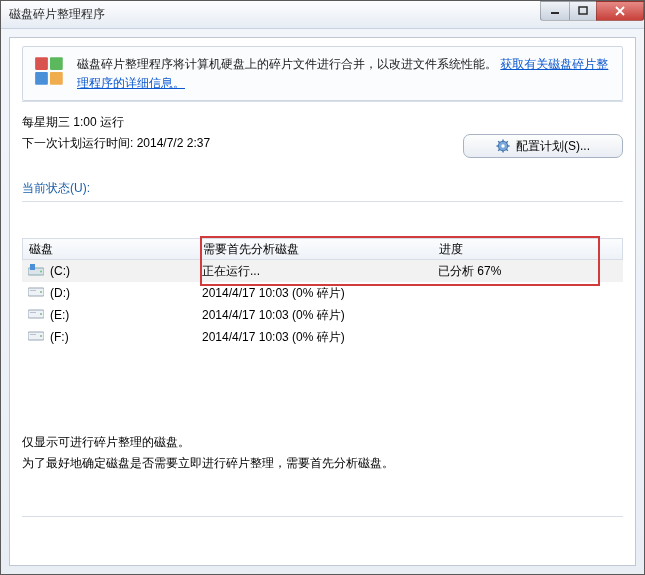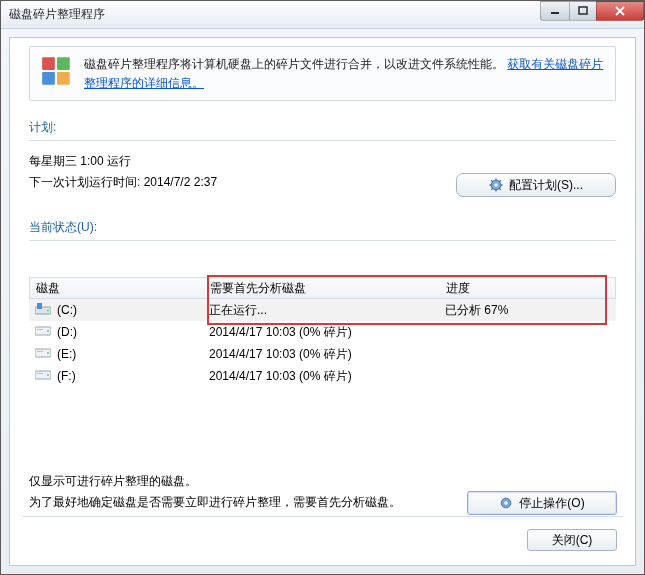--- a/index.html
+++ b/index.html
@@ -10,21 +10,21 @@
   .titlebar { height:28px; background:linear-gradient(#fdfdfe,#e6ecf4); display:flex; align-items:center; padding:0 0 0 8px; border-bottom:1px solid #c9d3e0;gap:34px; }
   .title-text { color:#2b2b2b; font-size:12px; flex:1; }
   .winbtns { display:flex; height:20px; margin-top:-8px; }
   .winbtn { width:30px; height:20px; display:flex; align-items:center; justify-content:center; border:1px solid rgba(0,0,0,.25); margin-left:-1px; }
   .winbtn.min { background:linear-gradient(#f0f3f7,#c9d2df); border-radius:0 0 0 3px; }
   .winbtn.max { background:linear-gradient(#f0f3f7,#c9d2df); width:28px; }
   .winbtn.close { width:48px; background:linear-gradient(#e68a86,#c8403a); border-radius:0 0 3px 0; }
   .winbtn svg { display:block; }
 
   
-  .client { position:absolute; left:8px; right:8px; top:36px; bottom:8px; background:#fff; border:1px solid #bfc7d2; padding:8px 19px 10px; }
+  .client { position:absolute; left:8px; right:8px; top:36px; bottom:8px; background:#fff; border:1px solid #bfc7d2; padding:8px 12px 10px; }
 
   
   .banner { border:1px solid #cfd8e3; background:#fbfcfe; padding:8px 10px; display:flex; gap:10px; align-items:flex-start; border-radius:2px; }
   .banner .icon { width:34px; height:34px; flex:0 0 34px; }
   .banner .text { color:#1a1a1a; line-height:1.55; }
   .banner a { color:#0b57d0; text-decoration:underline; cursor:pointer; }
 
   .section-label { margin:18px 0 4px; color:#1a5ea8; }
   .section-sep { height:1px; background:#d8dee7; margin-bottom:8px; }
 
@@ -96,21 +96,20 @@
         <rect x="2" y="16" width="12" height="12" fill="#4a90d9" rx="1"></rect>
         <rect x="16" y="16" width="12" height="12" fill="#f0ad4e" rx="1"></rect>
         <rect x="2" y="2" width="26" height="26" fill="none" stroke="#888" stroke-width="0"></rect>
       </svg>
       <div class="text">
         <span>磁盘碎片整理程序将计算机硬盘上的碎片文件进行合并，以改进文件系统性能。</span>
         <a>获取有关磁盘碎片整理程序的详细信息。</a>
       </div>
     </div>
 
-    <div class="section-label">计划:</div>
     <div class="section-sep"></div>
 
     <div class="sched-row">
       <div class="sched-left">
         <div class="sched-line">每星期三 1:00 运行</div>
         <div class="sched-line">下一次计划运行时间: 2014/7/2 2:37</div>
       </div>
       <button class="cfgbtn">
         <svg class="gear" viewBox="0 0 16 16">
           <circle cx="8" cy="8" r="5.5" fill="#7aa7d9" stroke="#3a6fa8"></circle>
@@ -192,27 +191,15 @@
 
       <div class="redbox" style="left:178px; top:-2px; width:400px; height:50px;"></div>
     </div>
 
     <div class="hint">
       <div>仅显示可进行碎片整理的磁盘。</div>
       <div>为了最好地确定磁盘是否需要立即进行碎片整理，需要首先分析磁盘。</div>
     </div>
 
     <div class="footer-sep"></div>
-    <div class="footer">
-      <button class="actbtn">
-        <svg class="gear" viewBox="0 0 16 16" width="14" height="14">
-          <circle cx="8" cy="8" r="5.5" fill="#7aa7d9" stroke="#3a6fa8"></circle>
-          <circle cx="8" cy="8" r="2" fill="#fff"></circle>
-        </svg>
-        <span>停止操作(O)</span>
-      </button>
-      <button class="closebtn">
-        <span>关闭(C)</span>
-      </button>
-    </div>
 
   </div>
 </div>
 
 </body></html>

